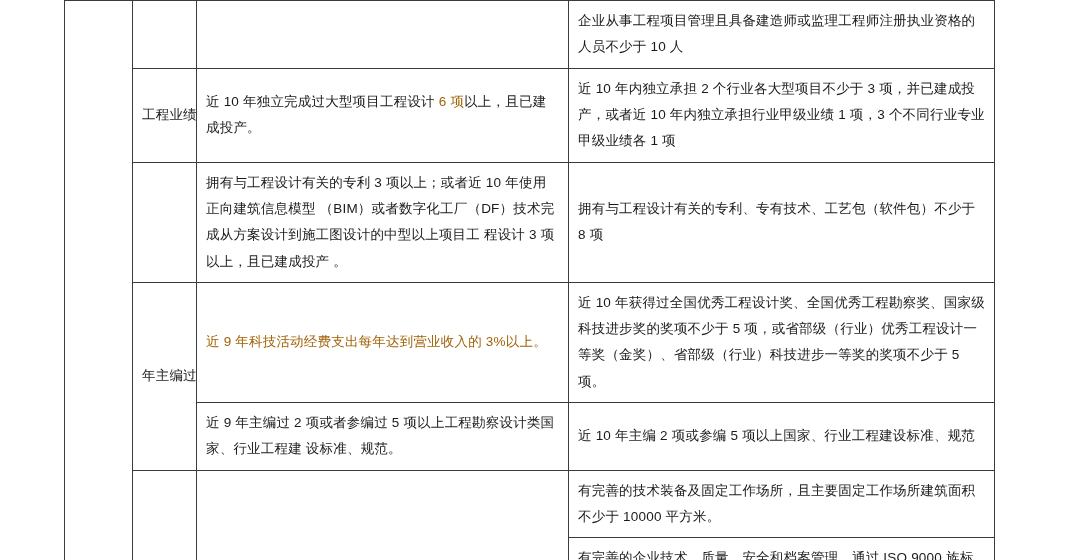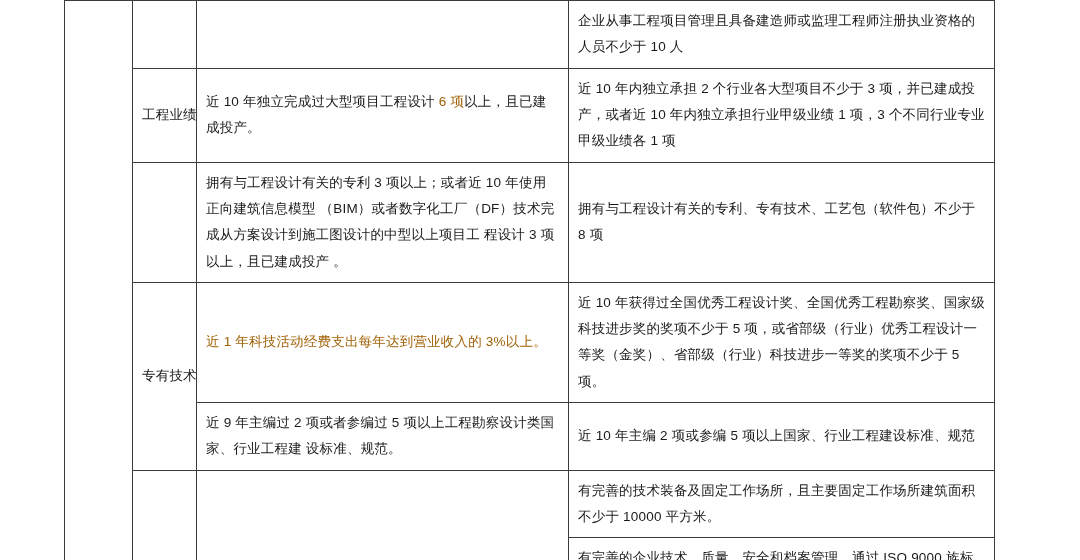--- a/index.html
+++ b/index.html
@@ -75,23 +75,23 @@
         <td class="col-d">近 10 年内独立承担 2 个行业各大型项目不少于 3 项，并已建成投产，或者近 10 年内独立承担行业甲级业绩 1 项，3 个不同行业专业甲级业绩各 1 项</td>
       </tr>
 
       <tr>
         <td class="col-b cat-label"></td>
         <td class="col-c">拥有与工程设计有关的专利 3 项以上；或者近 10 年使用正向建筑信息模型 （BIM）或者数字化工厂（DF）技术完成从方案设计到施工图设计的中型以上项目工 程设计 3 项以上，且已建成投产 。</td>
         <td class="col-d">拥有与工程设计有关的专利、专有技术、工艺包（软件包）不少于 8 项</td>
       </tr>
 
       <tr>
-        <td class="col-b cat-label" rowspan="2">专有技术</td>
+        <td class="col-b cat-label" rowspan="2">年主编过</td>
         <td class="col-c">
-          <span class="redtext">近 1 年科技活动经费支出每年达到营业收入的 3%以上。</span>
+          <span class="redtext">近 9 年科技活动经费支出每年达到营业收入的 3%以上。</span>
         </td>
         <td class="col-d" rowspan="1">近 10 年获得过全国优秀工程设计奖、全国优秀工程勘察奖、国家级科技进步奖的奖项不少于 5 项，或省部级（行业）优秀工程设计一等奖（金奖）、省部级（行业）科技进步一等奖的奖项不少于 5 项。</td>
       </tr>
 
       <tr>
         <td class="col-c" rowspan="1">近 9 年主编过 2 项或者参编过 5 项以上工程勘察设计类国家、行业工程建 设标准、规范。</td>
         <td class="col-d">近 10 年主编 2 项或参编 5 项以上国家、行业工程建设标准、规范</td>
       </tr>
 
       <tr>

